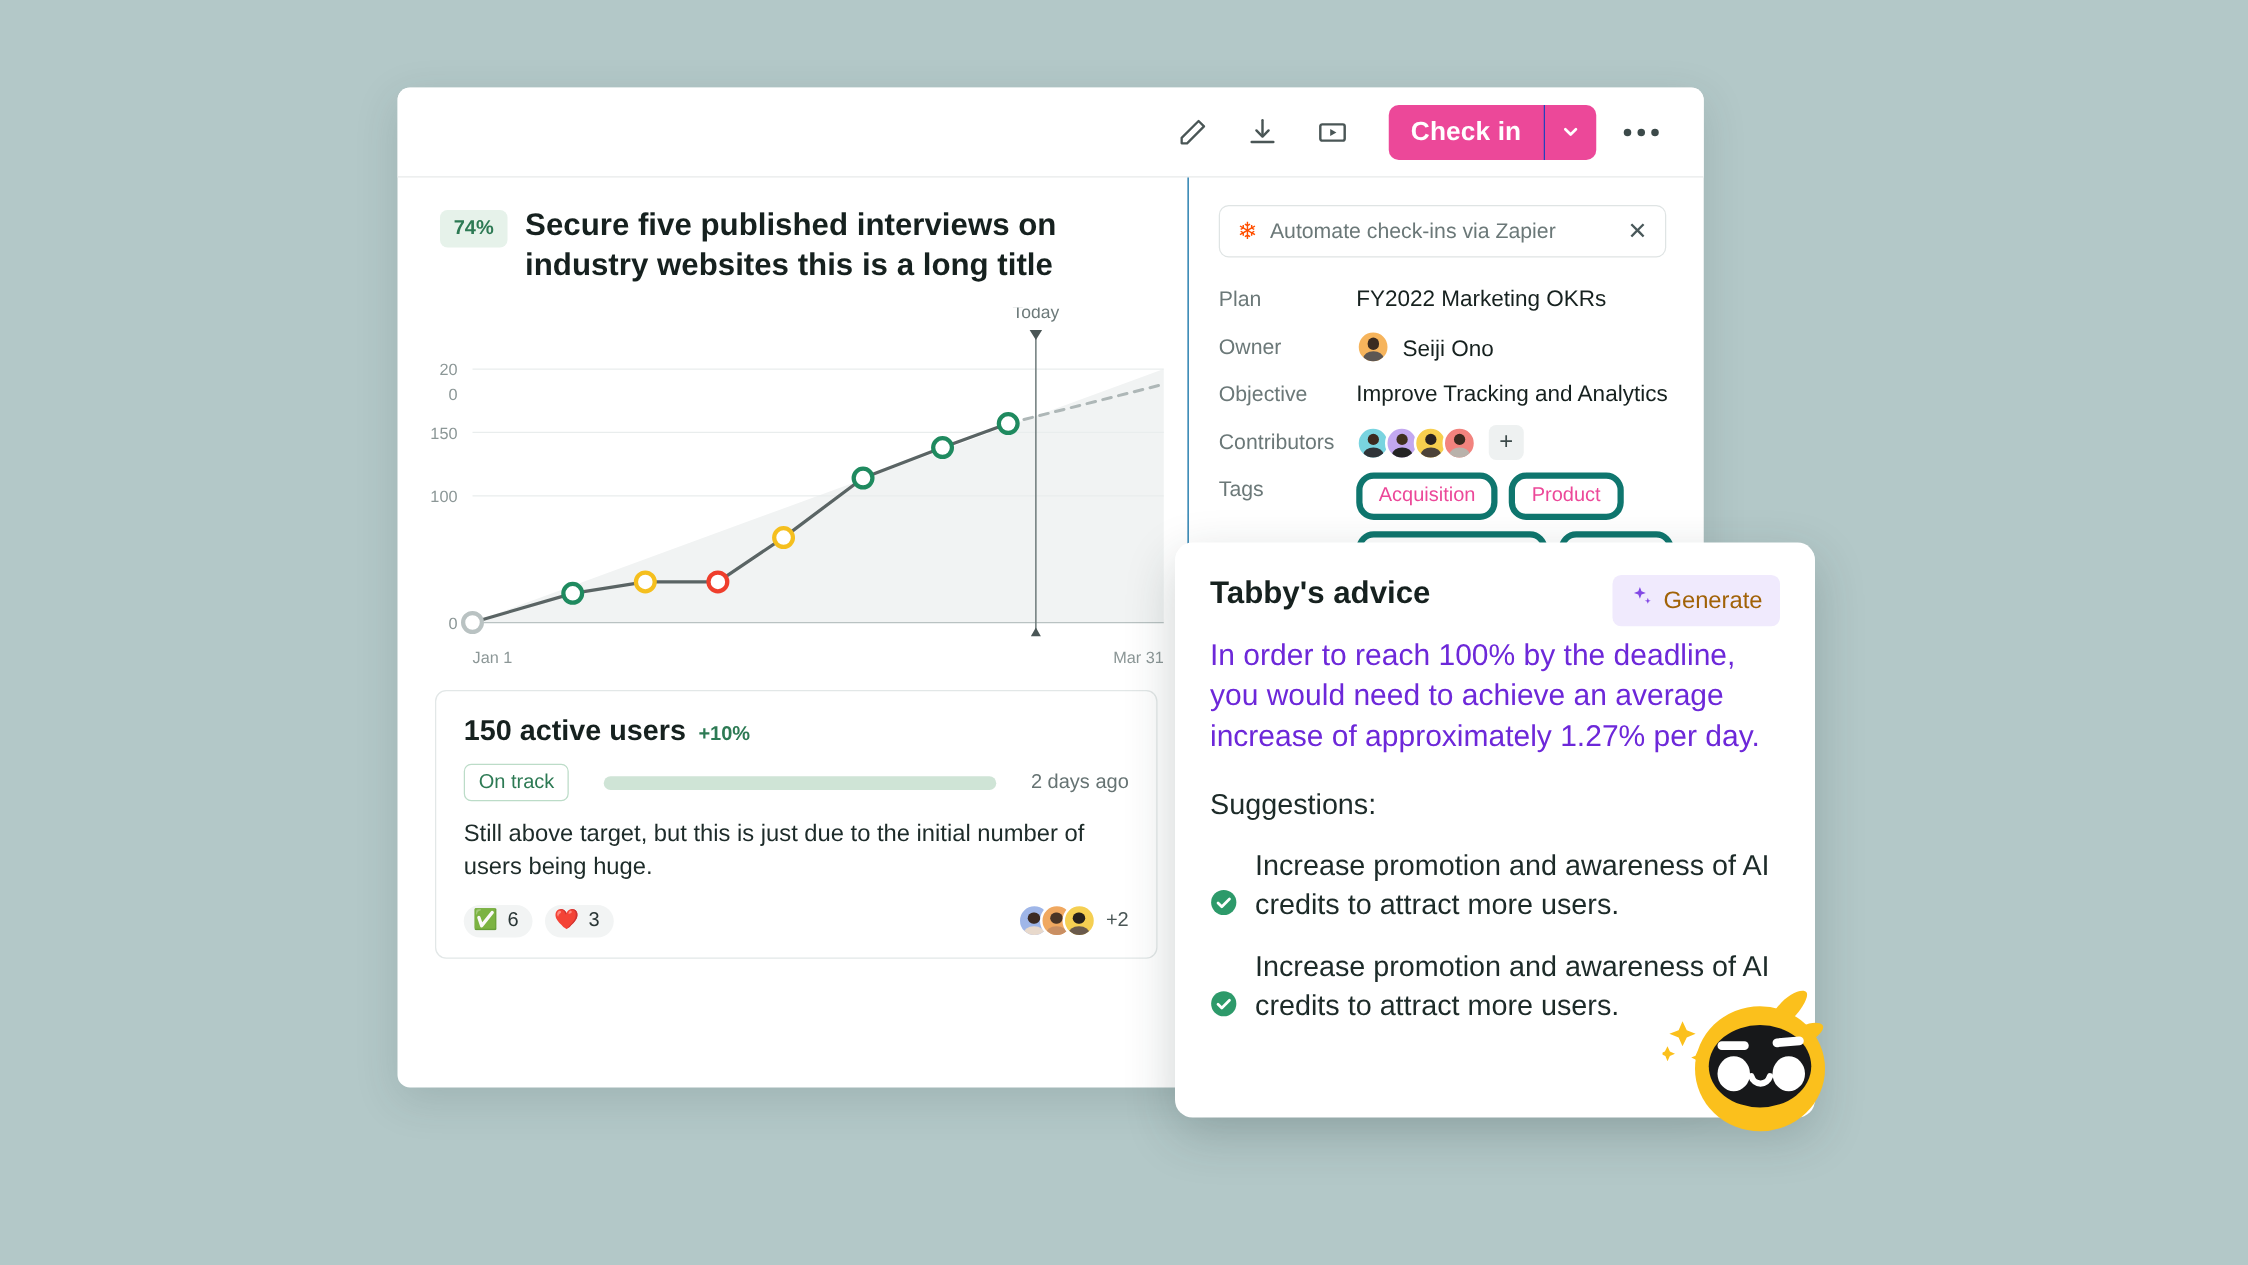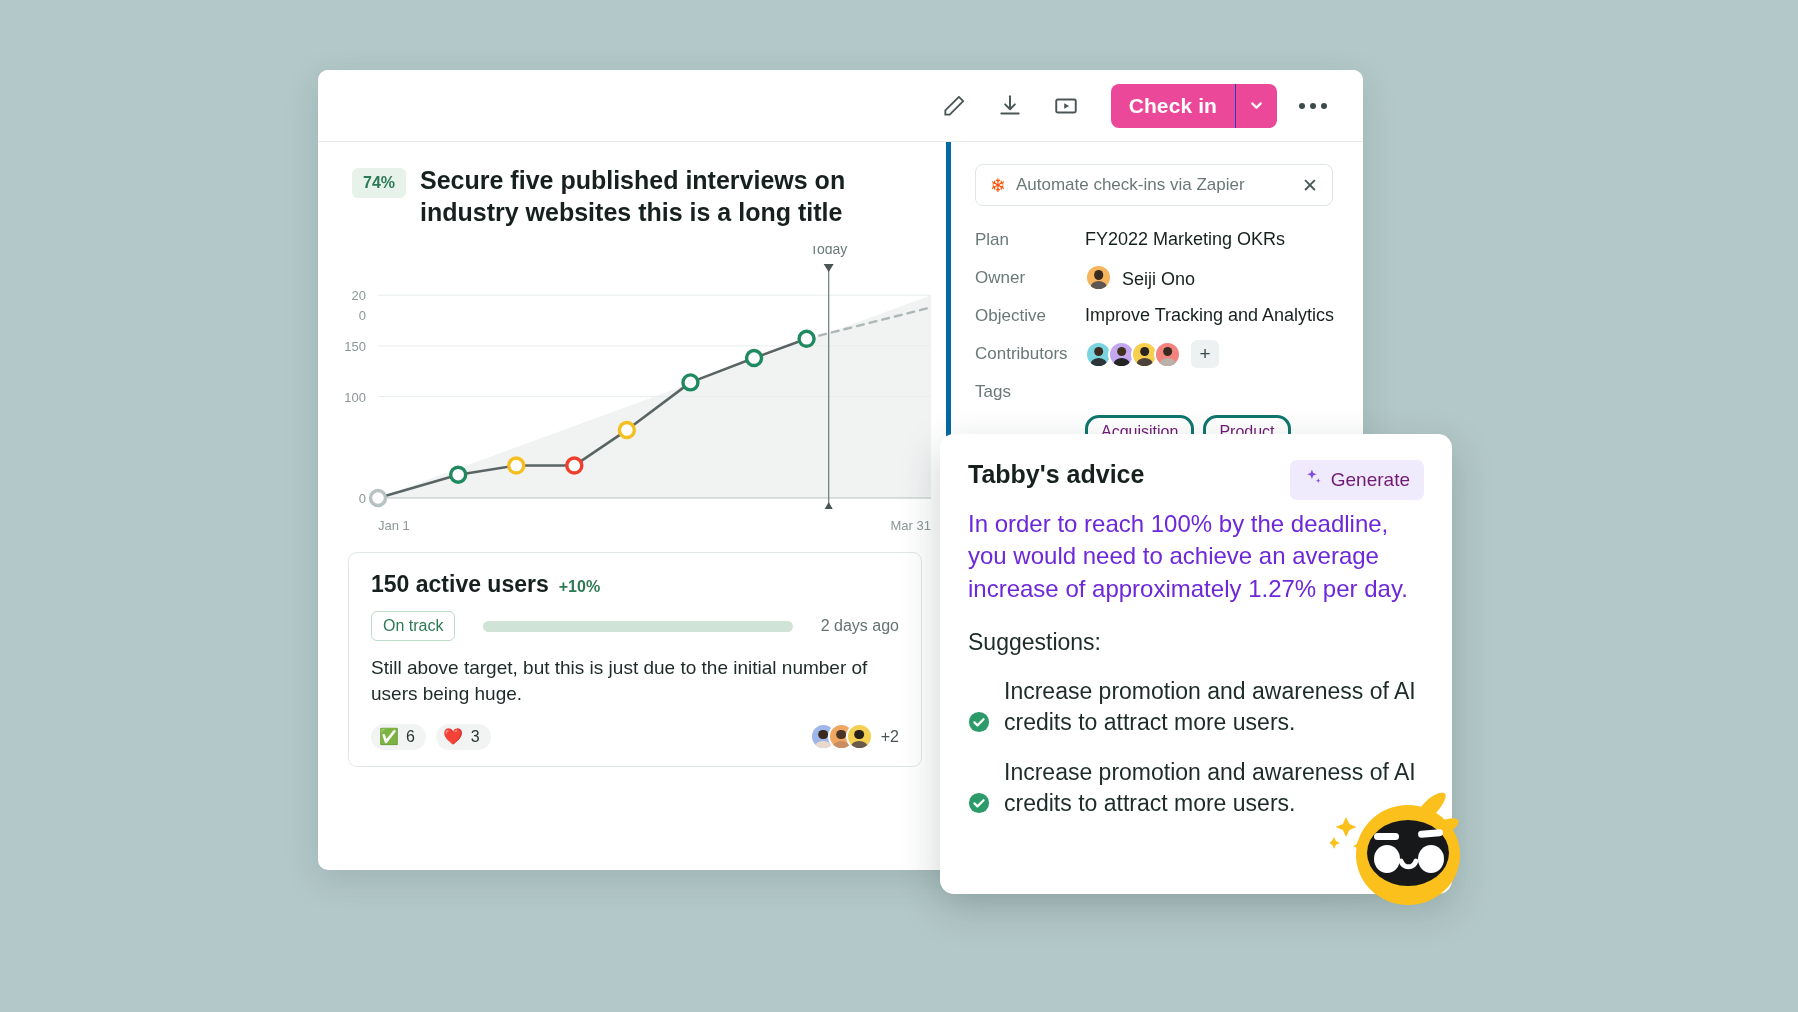--- a/index.html
+++ b/index.html
@@ -60,21 +60,21 @@
   }
   .more-dots {
     width: 48px; height: 44px; margin-left: 12px;
     display: flex; align-items: center; justify-content: center;
     gap: 5px; cursor: pointer;
   }
   .more-dots i { width: 6px; height: 6px; border-radius: 50%; background: #3c4a4a; display:block; }
 
   
   .body { display: flex; height: calc(100% - 72px); }
-  .left { width: 633px; border-right: 5px solid #0369a1; padding: 22px 0 0 0; }
+  .left { width: 633px; border-right: 1px solid #0369a1; padding: 22px 0 0 0; }
   .right { flex: 1; padding: 22px 0 0 24px; position: relative; }
 
   
   .title-row { display: flex; gap: 14px; padding: 0 30px 0 34px; align-items: flex-start; }
   .pct-badge {
     background: #e6f2ea; color: #2d7a54;
     border-radius: 6px; font-size: 16px; font-weight: 600;
     padding: 6px 11px; white-space: nowrap; margin-top: 4px;
   }
   .okr-title {
@@ -148,41 +148,40 @@
   .owner-cell { display: flex; align-items: center; gap: 10px; }
   .contrib-cell { display: flex; align-items: center; }
   .contrib-cell .av { margin-right: -4px; }
   .add-btn {
     width: 28px; height: 28px; border-radius: 6px; background: #eef1f1;
     display: flex; align-items: center; justify-content: center;
     font-size: 19px; color: #3c4a4a; margin-left: 14px; cursor: pointer;
   }
   .tags-cell { display: flex; flex-wrap: wrap; gap: 9px; width: 300px; }
   .tag {
-    border: 3px solid #0f766e; border-radius: 14px;
-    padding: 5px 13px; font-size: 16px; color: #701a75; background: #fff;
+    border: 5px solid #0f766e; border-radius: 14px;
+    padding: 5px 13px; font-size: 16px; color: #ec4899; background: #fff;
     white-space: nowrap;
-    margin-top: 37px;
   }
 
   
   .tabby {
     position: absolute;
     left: 940px; top: 434px;
     width: 512px; height: 460px;
     background: #fff; border-radius: 14px;
     box-shadow: 0 14px 40px rgba(30,50,50,.22);
     padding: 26px 28px;
     z-index: 5;
   }
   .tabby-head { display: flex; align-items: flex-start; }
   .tabby-title { font-size: 25px; font-weight: bold; color: #16211f; }
   .generate-btn {
     margin-left: auto; display: flex; align-items: center; gap: 8px;
-    background: #f0eafd; color: #701a75; border-radius: 7px;
+    background: #f0eafd; color: #a16207; border-radius: 7px;
     padding: 8px 14px; font-size: 19px; cursor: pointer;
   }
   .tabby-body { margin-top: 8px; font-size: 24px; line-height: 1.35; color: #6d28d9; }
   .tabby-sub { margin-top: 24px; font-size: 23px; color: #1d2b29; }
   .suggestions { margin-top: 14px; }
   .sugg { display: flex; gap: 14px; margin-top: 20px; align-items: flex-end; }
   .sugg-check { flex: none; margin-top: 6px; }
   .sugg-text { font-size: 23px; line-height: 1.33; color: #1d2b29; }
 
   

